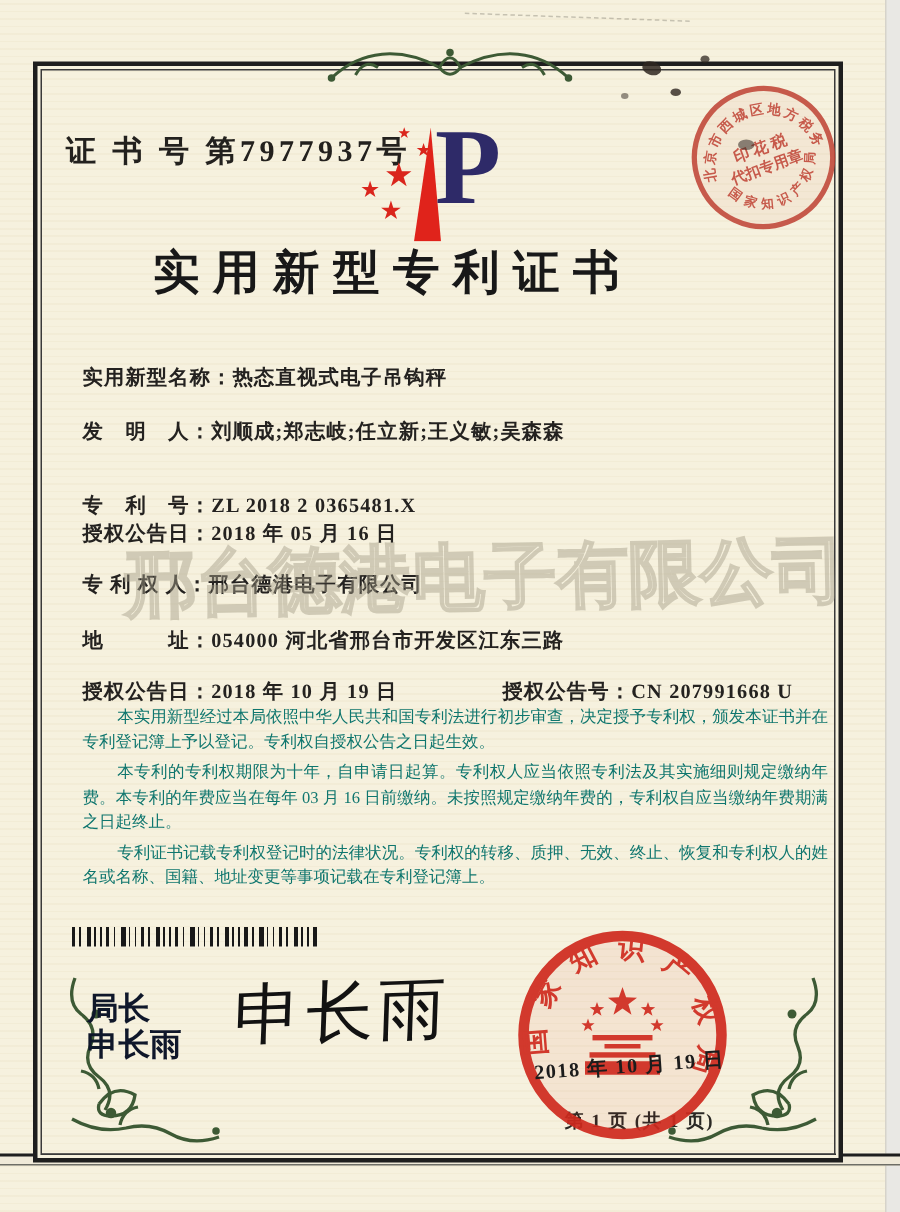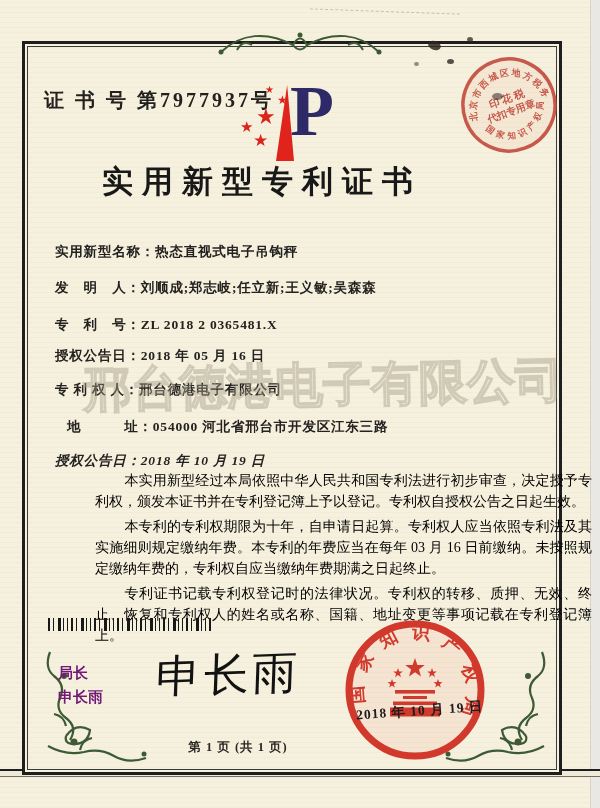--- a/index.html
+++ b/index.html
@@ -28,51 +28,51 @@
   .s3{left:21px;top:50px;font-size:17px;}
   .s4{left:45px;top:12px;font-size:12px;}
   .s5{left:33px;top:3px;font-size:10px;}
   .wedge{position:absolute;left:44px;top:3px;width:18px;height:76px;background:#e0231b;
          clip-path:polygon(62% 0,100% 100%,0 100%);}
   .pletter{position:absolute;left:58px;top:-10px;font-size:72px;line-height:1.1;font-weight:700;color:#2e2a68;}
   
   .title{left:0;top:161px;width:524px;text-align:center;font-size:31px;font-weight:700;letter-spacing:9px;color:#181818;}
   
   .row{left:55px;width:500px;font-size:13.5px;font-weight:700;letter-spacing:.8px;white-space:nowrap;color:#242220;}
-  .r0{top:243px;} .r1{top:279px;font-family:Liberation Serif, serif;} .r2{top:316px;} .r3{top:347px;} .r4{top:381px;} .r5{top:418px;margin-left:12px;} .r6{top:452px;font-style:italic;}
+  .r0{top:243px;} .r1{top:279px;font-family:Liberation Serif, serif;} .r2{top:328px;} .r3{top:347px;} .r4{top:381px;} .r5{top:418px;} .r6{top:452px;}
   .pair2{position:absolute;left:280px;top:0;}
   .row .val{font-weight:700;}
   
   .watermark{left:83px;top:353px;width:500px;font-size:48px;font-weight:700;letter-spacing:0px;
     color:transparent;-webkit-text-stroke:1.4px rgba(165,159,138,.75);
     text-shadow:0 0 0 rgba(0,0,0,0);opacity:.62;transform:rotate(-1.2deg);pointer-events:none;z-index:6;white-space:nowrap;}
   
-  .legal{left:55px;top:470px;width:497px;font-size:14px;line-height:1.5;color:#000000;text-align:justify;margin-left:40px;}
+  .legal{left:55px;top:470px;width:497px;font-size:11px;line-height:1.5;color:#0f766e;text-align:justify;}
   .legal p{margin:0 0 4px 0;text-indent:2.1em;}
   
   .barcode{left:48px;top:618px;width:164px;height:13px;background:
     repeating-linear-gradient(90deg,#181818 0 2px,transparent 2px 5px,#181818 5px 6px,transparent 6px 10px,
     #181818 10px 13px,transparent 13px 15px,#181818 15px 16px,transparent 16px 19px,#181818 19px 20px,transparent 20px 23px);}
   
-  .officer{left:58px;top:661px;font-family:"Liberation Sans","DejaVu Sans",sans-serif;font-weight:700;font-size:15px;line-height:24px;color:#701a75;}
+  .officer{left:58px;top:661px;font-family:"Liberation Sans","DejaVu Sans",sans-serif;font-weight:700;font-size:21px;line-height:24px;color:#0f172a;}
   .signature{left:156px;top:645px;font-size:45px;font-weight:500;letter-spacing:3px;color:#121212;transform:rotate(-2deg) skewX(-4deg);}
   
   .seal-svg{left:335px;top:610px;z-index:4;}
   .seal-date{left:356px;top:702px;font-size:13.5px;font-weight:700;letter-spacing:1px;color:#1c1c1c;transform:rotate(-4deg);z-index:5;}
   .stamp-svg{left:453px;top:49px;}
   
   .blob{position:absolute;background:#2f2721;border-radius:50%;}
   .b1{left:428px;top:41px;width:13px;height:9px;transform:rotate(18deg);opacity:.85;}
   .b2{left:447px;top:59px;width:7px;height:5px;opacity:.8;}
   .b3{left:467px;top:37px;width:6px;height:5px;opacity:.75;}
   .b4{left:492px;top:93px;width:11px;height:7px;opacity:.55;}
   .b5{left:414px;top:62px;width:5px;height:4px;opacity:.5;}
   .scratch{left:310px;top:2px;width:150px;height:9px;border-bottom:1px dashed rgba(110,105,95,.35);transform:rotate(2deg);}
   
-  .footer{left:0;top:739px;width:476px;text-align:center;font-size:12.5px;font-weight:700;letter-spacing:1px;color:#2a2824;}
+  .footer{left:0;top:739px;width:476px;text-align:right;font-size:12.5px;font-weight:700;letter-spacing:1px;color:#2a2824;}
 </style>
 </head>
 <body>
 
 <div class="abs edge-right"></div>
 <div class="abs sheet-bottom-edge"></div>
 
 <div class="abs frame"></div>
 
 <svg class="abs" style="left:215px;top:24px;" width="170" height="38" viewBox="0 0 170 38">
@@ -167,20 +167,23 @@
   <span class="lbl">授权公告日：</span><span class="val">2018 年 05 月 16 日</span>
 </div>
 <div class="abs row r4">
   <span class="lbl">专 利 权 人：</span><span class="val">邢台德港电子有限公司</span>
 </div>
 <div class="abs row r5">
   <span class="lbl">地　　　址：</span><span class="val">054000 河北省邢台市开发区江东三路</span>
 </div>
 <div class="abs row r6">
   <span class="lbl">授权公告日：</span><span class="val">2018 年 10 月 19 日</span>
+  <span class="pair2">
+    <span class="lbl">授权公告号：</span><span class="val">CN 207991668 U</span>
+  </span>
 </div>
 
 <div class="abs watermark">邢台德港电子有限公司</div>
 
 <div class="abs legal">
   <p>本实用新型经过本局依照中华人民共和国专利法进行初步审查，决定授予专利权，颁发本证书并在专利登记簿上予以登记。专利权自授权公告之日起生效。</p>
   <p>本专利的专利权期限为十年，自申请日起算。专利权人应当依照专利法及其实施细则规定缴纳年费。本专利的年费应当在每年 03 月 16 日前缴纳。未按照规定缴纳年费的，专利权自应当缴纳年费期满之日起终止。</p>
   <p>专利证书记载专利权登记时的法律状况。专利权的转移、质押、无效、终止、恢复和专利权人的姓名或名称、国籍、地址变更等事项记载在专利登记簿上。</p>
 </div>
 

